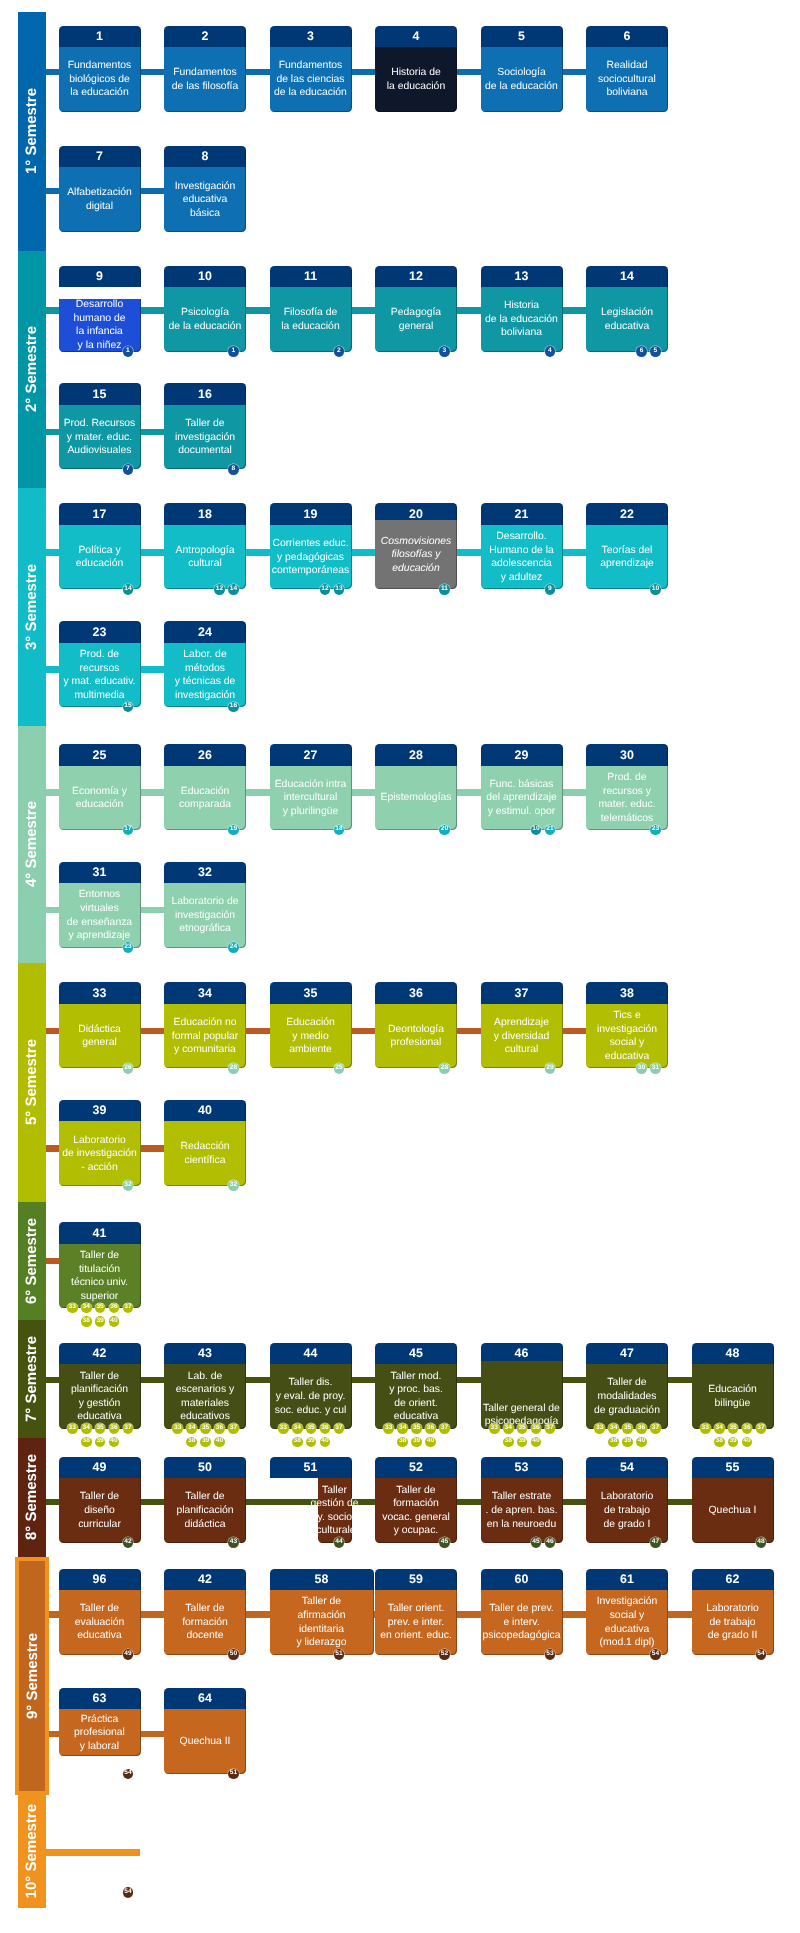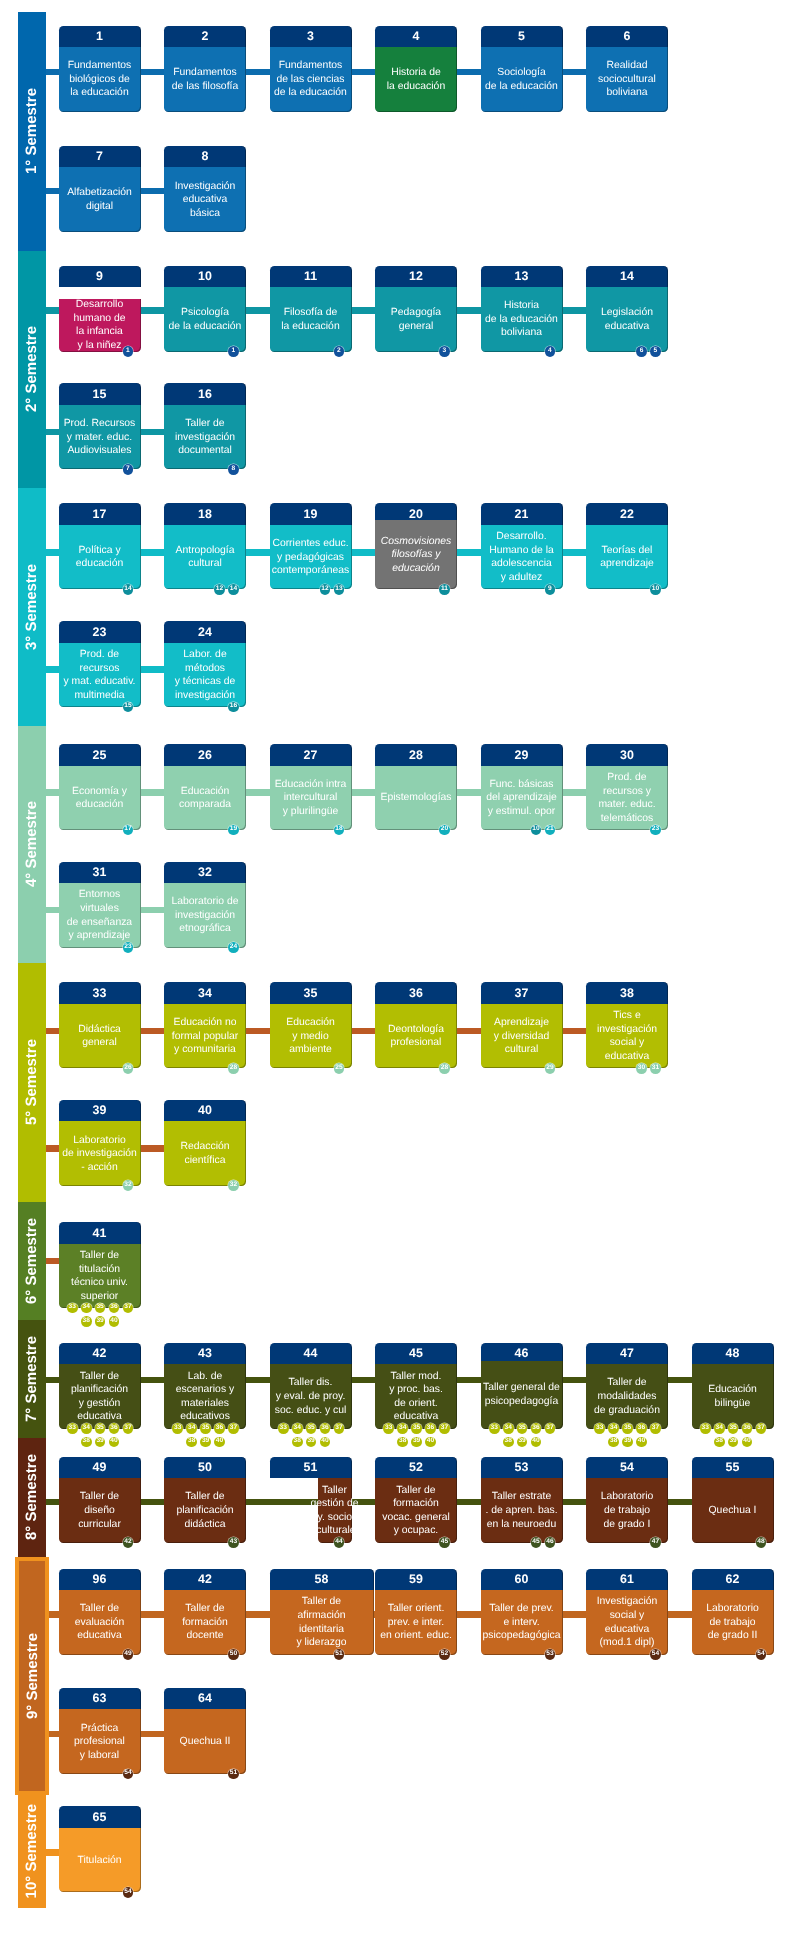--- a/index.html
+++ b/index.html
@@ -104,21 +104,21 @@
       <div class="card-bd" style="top: 21.5px; background: rgb(14, 112, 178);">
         <div class="txt">
           <div>Fundamentos</div>
           <div>de las ciencias</div>
           <div>de la educación</div>
         </div>
       </div>
     </div>
     <div class="card" style="left: 375px; top: 25.5px; width: 82px; height: 86px;">
       <div class="card-hd" style="height: 21.5px; background: rgb(0, 56, 118);">4</div>
-      <div class="card-bd" style="top: 21.5px; background: #15803d;">
+      <div class="card-bd" style="top: 21.5px; background: #0f172a;">
         <div class="txt">
           <div>Historia de</div>
           <div>la educación</div>
         </div>
       </div>
     </div>
     <div class="card" style="left: 480.5px; top: 25.5px; width: 82px; height: 86px;">
       <div class="card-hd" style="height: 21.5px; background: rgb(0, 56, 118);">5</div>
       <div class="card-bd" style="top: 21.5px; background: rgb(14, 112, 178);">
         <div class="txt">
@@ -151,21 +151,21 @@
       <div class="card-bd" style="top: 21.5px; background: rgb(14, 112, 178);">
         <div class="txt">
           <div>Investigación</div>
           <div>educativa</div>
           <div>básica</div>
         </div>
       </div>
     </div>
     <div class="card" style="left: 58.5px; top: 265.5px; width: 82px; height: 86px;">
       <div class="card-hd" style="height: 21.5px; background: rgb(0, 56, 118);">9</div>
-      <div class="card-bd" style="top: 33px; background: #be185d;">
+      <div class="card-bd" style="top: 33px; background: #1d4ed8;">
         <div class="txt">
           <div>Desarrollo</div>
           <div>humano de</div>
           <div>la infancia</div>
           <div>y la niñez</div>
         </div>
       </div>
     </div>
     <div class="badge" style="background: rgb(17, 81, 155); left: 122.5px; top: 346.1px;">
       <span>1</span>
@@ -749,21 +749,21 @@
       <span>38</span>
     </div>
     <div class="badge" style="background: rgb(177, 189, 0); left: 411.2px; top: 1436.6px;">
       <span>39</span>
     </div>
     <div class="badge" style="background: rgb(177, 189, 0); left: 425.1px; top: 1436.6px;">
       <span>40</span>
     </div>
     <div class="card" style="left: 480.5px; top: 1342.7px; width: 82px; height: 86px;">
       <div class="card-hd" style="height: 21.5px; background: rgb(0, 56, 118);">46</div>
-      <div class="card-bd" style="top: 18px; background: rgb(69, 79, 21);">
+      <div class="card-bd" style="top: 18px; background: rgb(69, 79, 21); align-items: flex-end;">
         <div class="txt">
           <div>Taller general de</div>
           <div>psicopedagogía</div>
         </div>
       </div>
     </div>
     <div class="badge" style="background: rgb(177, 189, 0); left: 488.9px; top: 1423.3px;">
       <span>33</span>
     </div>
     <div class="badge" style="background: rgb(177, 189, 0); left: 502.8px; top: 1423.3px;">
@@ -1034,21 +1034,21 @@
         <div class="txt">
           <div>Laboratorio</div>
           <div>de trabajo</div>
           <div>de grado II</div>
         </div>
       </div>
     </div>
     <div class="badge" style="background: rgb(90, 42, 18); left: 755.5px; top: 1649.1px;">
       <span>54</span>
     </div>
-    <div class="card" style="left: 58.5px; top: 1687.9px; width: 82px; height: 86px;">
+    <div class="card" style="left: 58.5px; top: 1687.9px; width: 82px; height: 68px;">
       <div class="card-hd" style="height: 21.5px; background: rgb(0, 56, 118);">63</div>
       <div class="card-bd" style="top: 21.5px; background: rgb(197, 103, 31);">
         <div class="txt">
           <div>Práctica</div>
           <div>profesional</div>
           <div>y laboral</div>
         </div>
       </div>
     </div>
     <div class="badge" style="background: rgb(90, 42, 18); left: 122.5px; top: 1768.5px;">
@@ -1058,24 +1058,16 @@
       <div class="card-hd" style="height: 21.5px; background: rgb(0, 56, 118);">64</div>
       <div class="card-bd" style="top: 21.5px; background: rgb(197, 103, 31);">
         <div class="txt">
           <div>Quechua II</div>
         </div>
       </div>
     </div>
     <div class="badge" style="background: rgb(90, 42, 18); left: 228px; top: 1768.5px;">
       <span>51</span>
     </div>
-    <div class="card" style="left: 58.5px; top: 1806.2px; width: 82px; height: 86px;">
-      <div class="card-hd" style="height: 21.5px; background: rgb(0, 56, 118);">65</div>
-      <div class="card-bd" style="top: 21.5px; background: rgb(245, 155, 40);">
-        <div class="txt">
-          <div>Titulación</div>
-        </div>
-      </div>
-    </div>
     <div class="badge" style="background: rgb(90, 42, 18); left: 122.5px; top: 1886.8px;">
       <span>54</span>
     </div>
   </div>
 
 </body></html>

